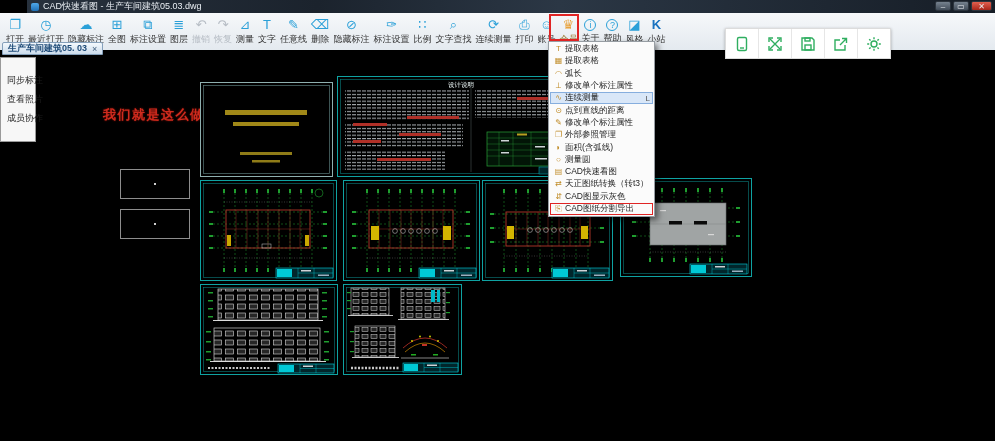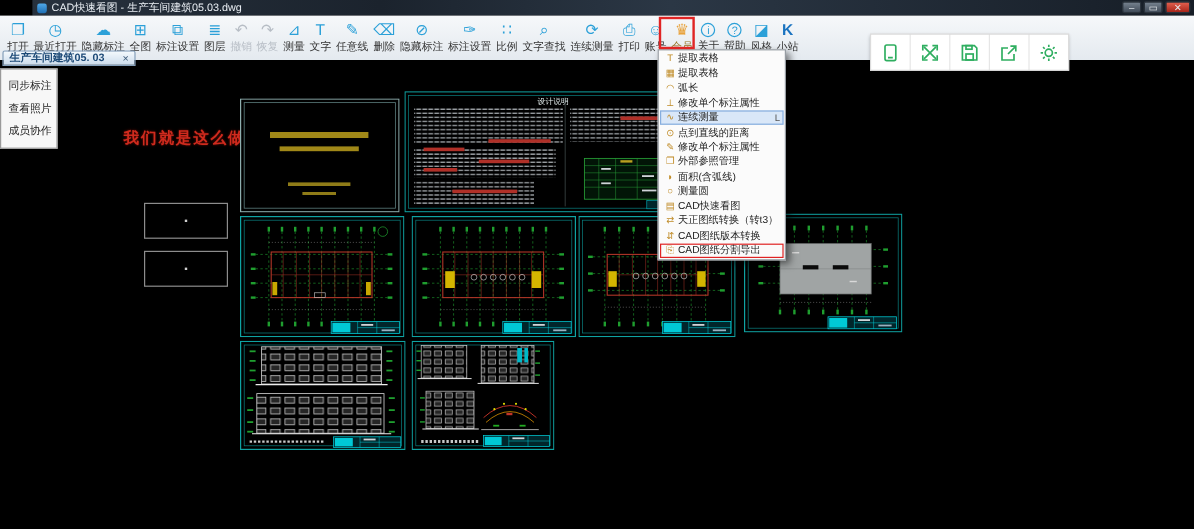--- a/index.html
+++ b/index.html
@@ -26,28 +26,28 @@
   .tb-label{font-size:9px;color:#333;white-space:nowrap;margin-top:1px;}
   .tb-item.disabled .tb-icon,.tb-item.disabled .tb-label{color:#b7bdc5;}
   .tb-item.vip .tb-icon{color:#e8a33d;}
   .tb-item.vip .tb-label{color:#97701f;}
   .tb-item.brand .tb-icon{color:#1a73c0;font-weight:bold;}
   .tb-item.circled .tb-icon{font-size:9px;width:12px;height:12px;line-height:11px;border:1px solid #2ba0d8;
     border-radius:50%;margin-top:2px;text-align:center;}
   .vip-annotation{position:absolute;left:549px;top:14px;width:30px;height:27px;border:2px solid #e02424;z-index:11;pointer-events:none;}
 
   
-  .doc-tab{position:absolute;top:42px;left:2px;height:13px;z-index:6;display:flex;align-items:center;gap:15px;
+  .doc-tab{position:absolute;top:42px;left:2px;height:13px;z-index:6;display:flex;align-items:center;gap:5px;
     padding:0 5px;background:linear-gradient(#f4f9fd,#ccdcec);border:1px solid #85a0bb;border-radius:2px 2px 0 0;
     font-size:9px;font-weight:bold;color:#1d4a77;cursor:pointer;}
   .doc-tab .tab-close{font-weight:normal;color:#43607e;font-size:9px;}
 
   
-  .ctx-menu{position:absolute;top:57px;left:0;width:48px;background:#f7f7f7;border:1px solid #9a9a9a;
-    box-shadow:2px 2px 4px rgba(0,0,0,.55);z-index:7;padding:4px 0;}
+  .ctx-menu{position:absolute;top:57px;left:0;width:36px;background:#f7f7f7;border:1px solid #9a9a9a;
+    box-shadow:2px 2px 4px rgba(0,0,0,.55);z-index:7;padding:13px 0;}
   .ctx-item{font-size:9px;color:#1c1c1c;padding:3px 0 3px 6px;white-space:nowrap;cursor:pointer;}
 
   
   .vip-menu{position:absolute;left:548px;top:41px;width:107px;background:#fbfbfb;border:1px solid #979da3;
     box-shadow:3px 3px 6px rgba(0,0,0,.5);z-index:10;padding:1px;}
   .menu-item{display:flex;align-items:center;height:12.3px;font-size:8.5px;color:#1e1e1e;
     padding:0 2px 0 1px;border:1px solid transparent;cursor:pointer;white-space:nowrap;}
   .mi-icon{width:13px;flex:none;font-size:8px;line-height:10px;color:#c08c28;text-align:center;}
   .mi-label{flex:1;overflow:hidden;}
   .mi-shortcut{color:#555;font-size:8px;padding-left:2px;}
@@ -297,21 +297,21 @@
       </div>
 
       <div class="menu-item">
         <span class="mi-icon">⇄</span>
         <span class="mi-label">天正图纸转换（转t3）</span>
         <span class="mi-shortcut"></span>
       </div>
 
       <div class="menu-item">
         <span class="mi-icon">⇵</span>
-        <span class="mi-label">CAD图纸版本转换</span>
+        <span class="mi-label">CAD图显示灰色</span>
         <span class="mi-shortcut"></span>
       </div>
 
       <div class="menu-item highlighted">
         <span class="mi-icon">⎘</span>
         <span class="mi-label">CAD图纸分割导出</span>
         <span class="mi-shortcut"></span>
       </div>
     </div>
 

